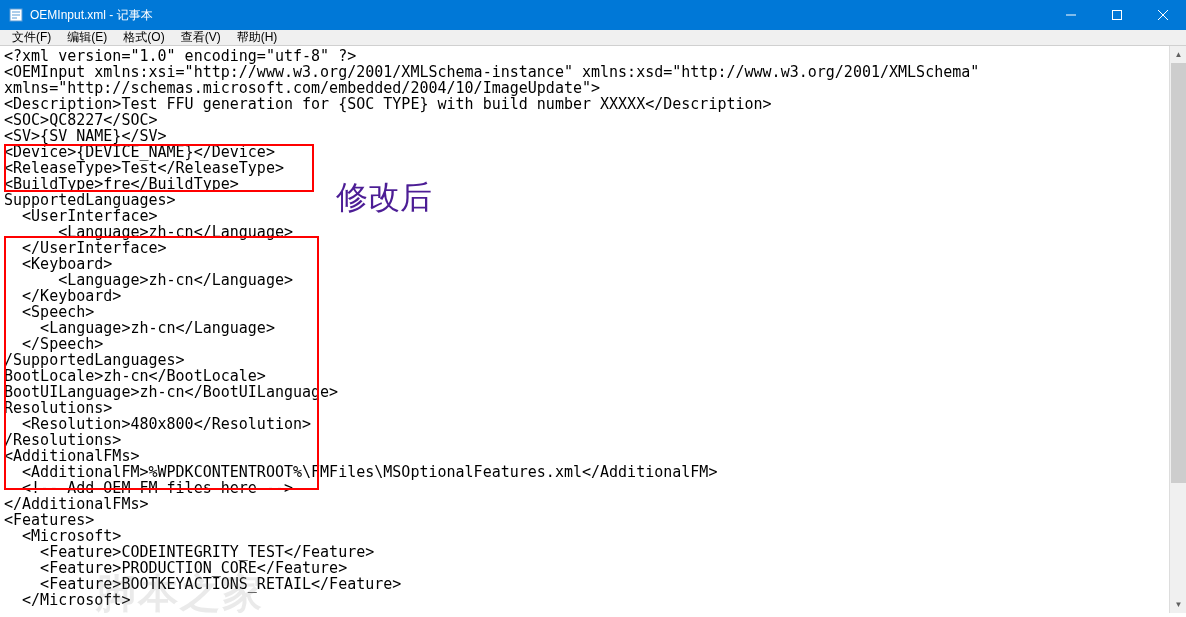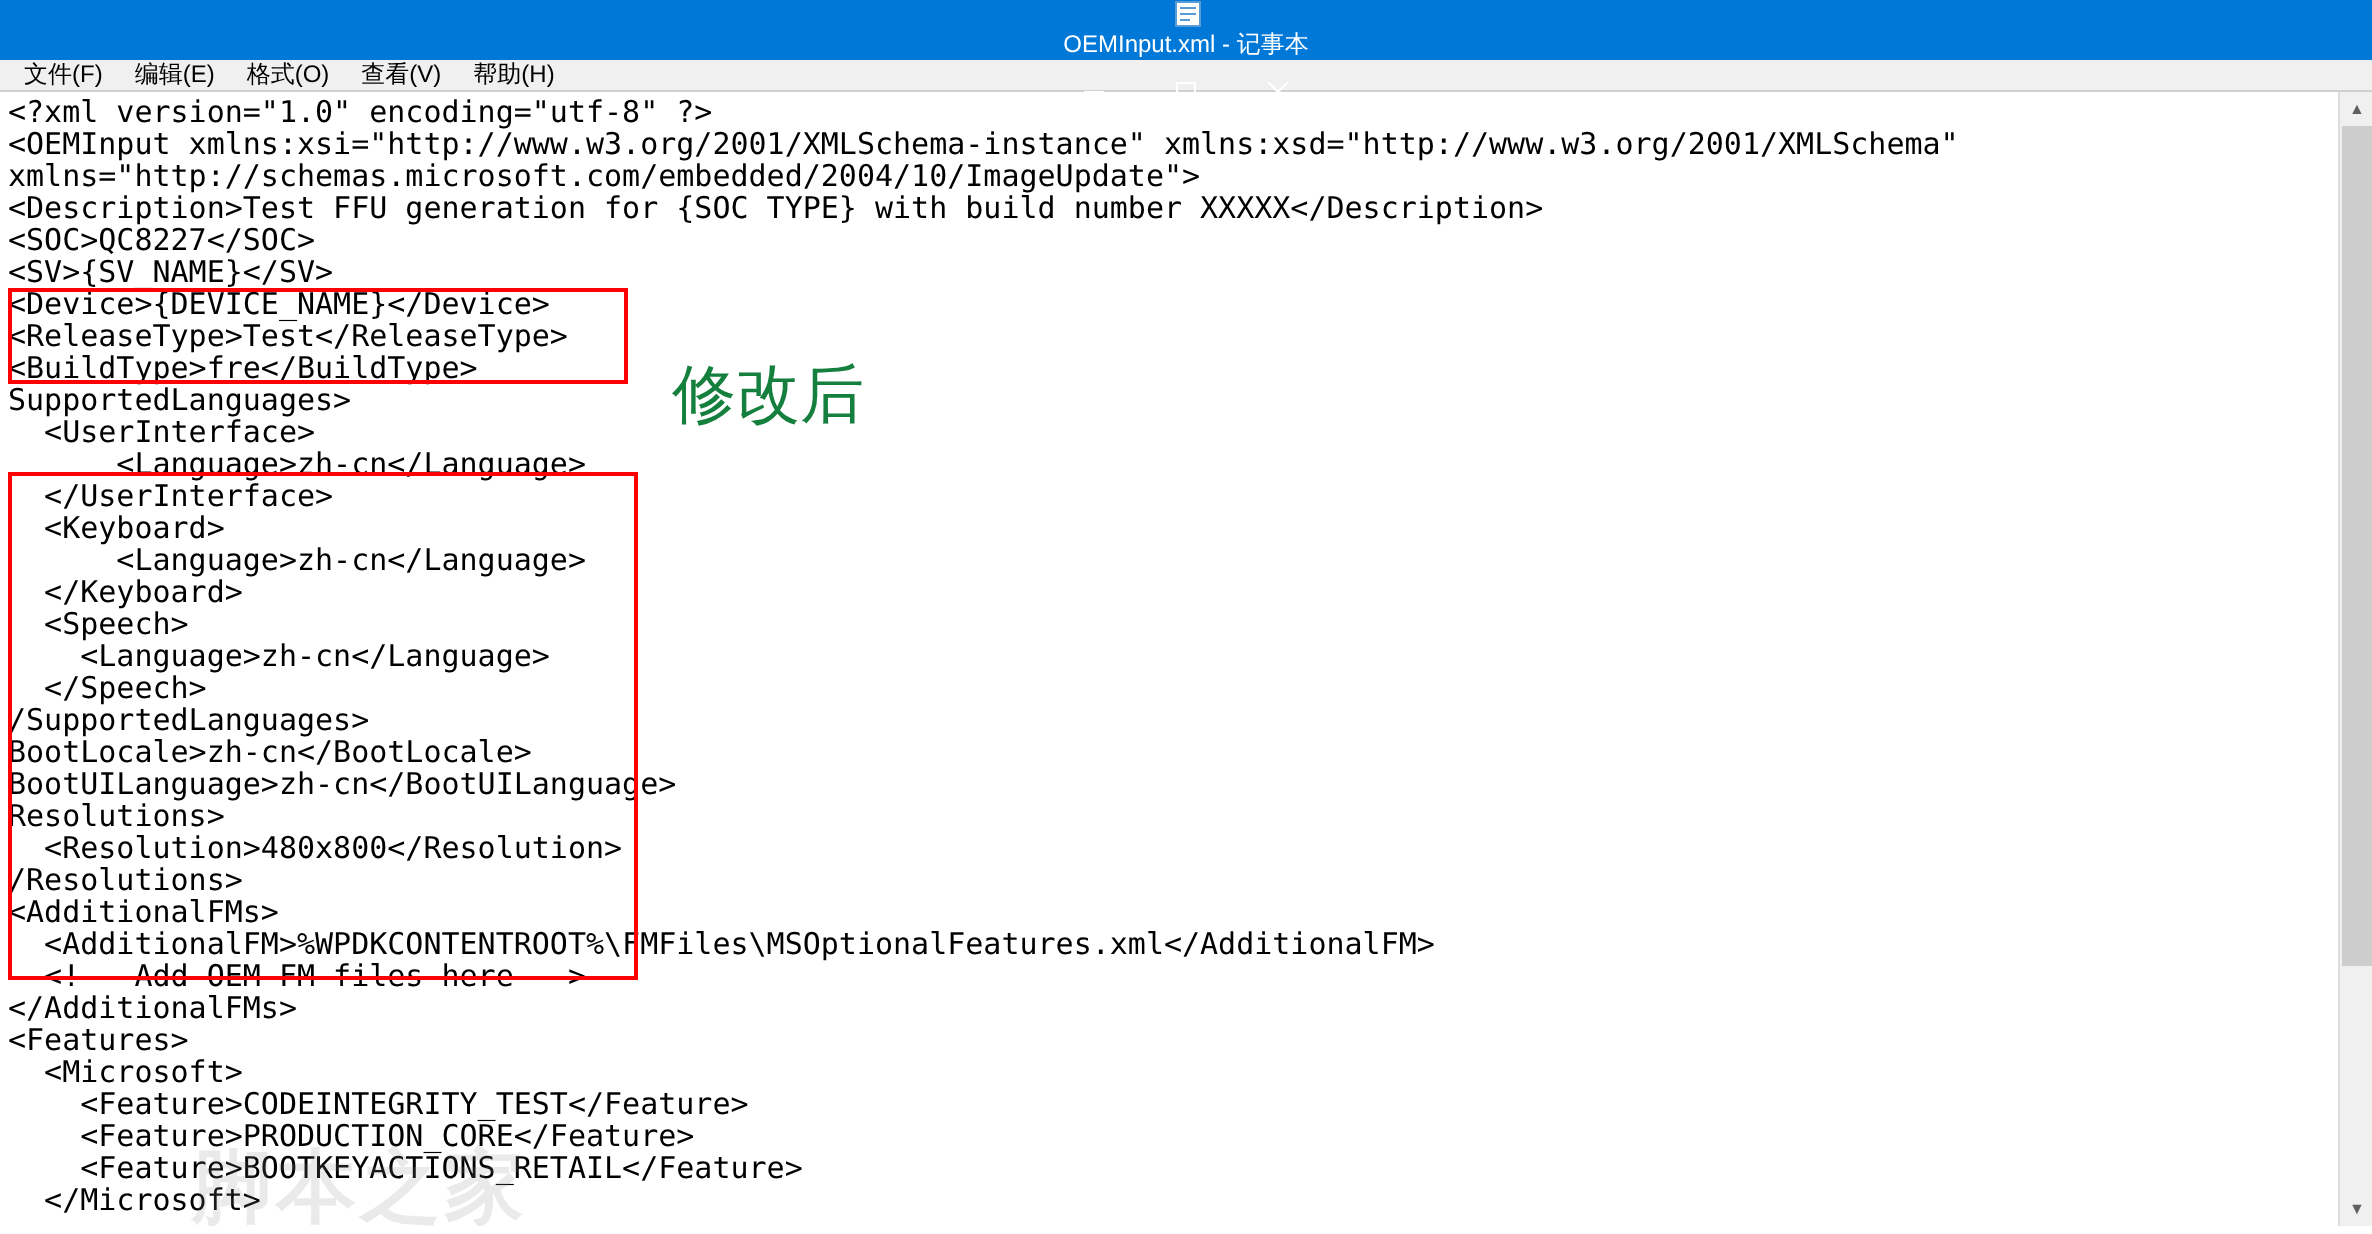--- a/index.html
+++ b/index.html
@@ -11,21 +11,20 @@
       background: #fff;
       position: relative;
     }
     .titlebar {
       height: 30px;
       background: #0078d7;
       display: flex;
       align-items: center;
       color: #fff;
       font-size: 12px;
-      flex-direction: column;
     }
     .title-icon {
       width: 16px;
       height: 16px;
       margin: 0 6px 0 8px;
       display: flex;
       align-items: center;
       justify-content: center;
     }
     .title-text { flex: 1; }
@@ -98,21 +97,21 @@
     }
     .scroll-arrow.up { top: 0; }
     .scroll-arrow.down { bottom: 0; }
     .red-box {
       position: absolute;
       border: 2px solid #ff0000;
       pointer-events: none;
     }
     .annotation {
       position: absolute;
-      color: #15803d;
+      color: #4c1d95;
       font-size: 32px;
       font-family: "Microsoft YaHei", SimHei, sans-serif;
       font-weight: normal;
     }
     .watermark {
       position: absolute;
       left: 96px;
       top: 520px;
       font-size: 40px;
       color: rgba(140,140,140,0.18);

